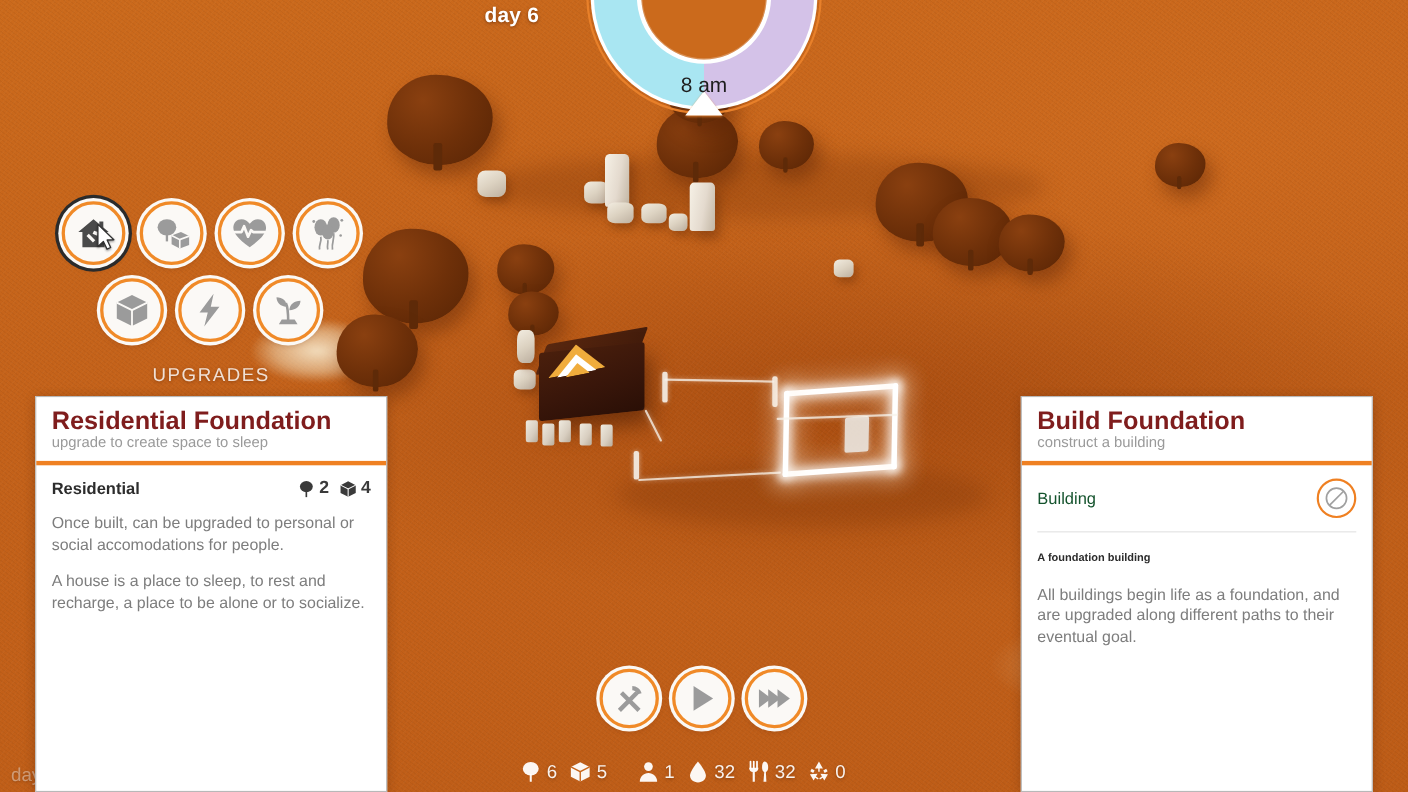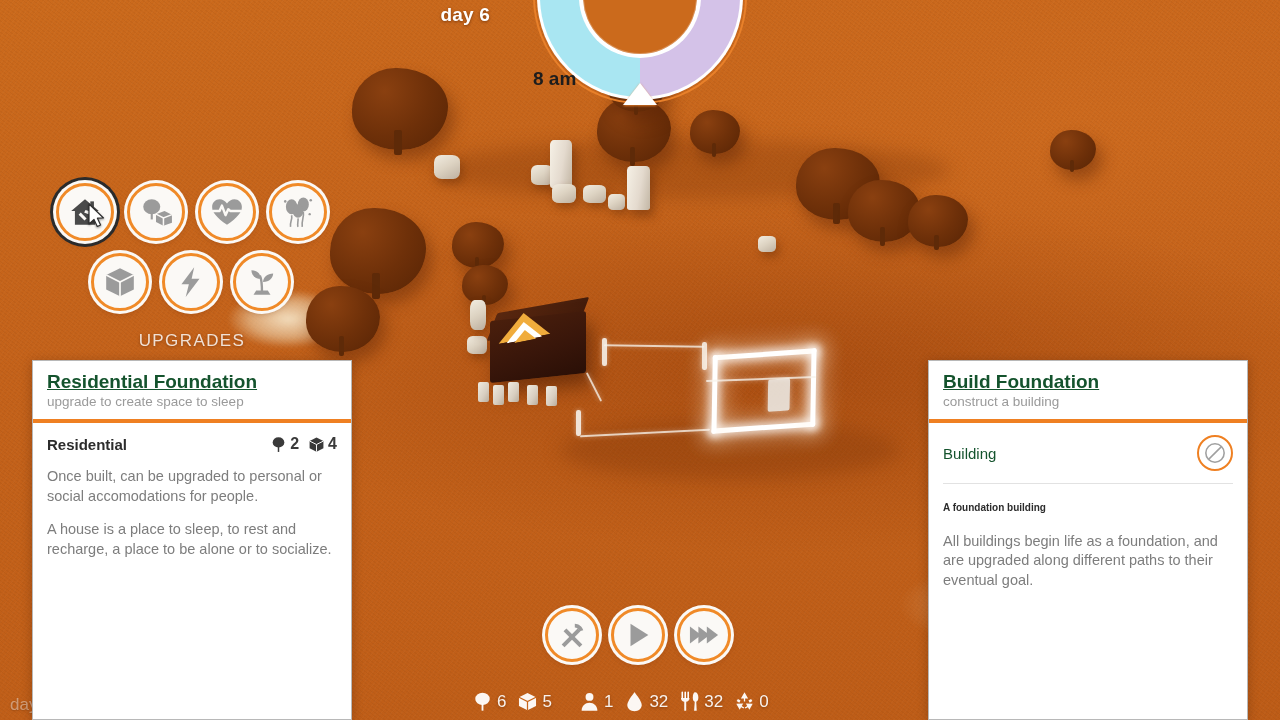--- a/index.html
+++ b/index.html
@@ -207,24 +207,24 @@
   }
   .clock-hole-in {
     position: absolute; inset: 50px;
     border-radius: 50%;
     background: #cb6a1c;
     box-shadow: inset 0 0 0 1px rgba(255,255,255,0.25);
   }
   .clock-time {
     position: absolute;
     left: 0; right: 0; bottom: 14px;
-    text-align: left;
+    text-align: center;
     color: #1d1d1d;
     font-size: 19px;
-    font-weight: 700;
+    font-weight: 400;
   }
   .clock-marker {
     position: absolute;
     left: 50%; bottom: -1px;
     width: 0; height: 0;
     margin-left: -17px;
     border-left: 17px solid transparent;
     border-right: 17px solid transparent;
     border-bottom: 22px solid #fff;
     filter: drop-shadow(0 1px 1px rgba(232,128,42,0.9));
@@ -282,21 +282,21 @@
   .panel {
     position: absolute;
     background: #fff;
     border: 1px solid #b8b8b8;
     box-shadow: 0 2px 10px rgba(60,22,4,0.3);
     box-sizing: border-box;
   }
   .panel-left  { left: 32px;  top: 360px; width: 320px; height: 360px; }
   .panel-right { left: 928px; top: 360px; width: 320px; height: 360px; }
   .panel-head { padding: 11px 14px 9px; border-bottom: 4px solid #ef8022; }
-  .panel-title { font-size: 19px; font-weight: 700; color: #14532d; line-height: 20px; text-decoration: underline; }
+  .panel-title { font-size: 23px; font-weight: 700; color: #7f1d1d; line-height: 20px; }
   .panel-sub { font-size: 13.5px; color: #9a9a9a; margin-top: 2px; line-height: 16px; }
   .panel-body { padding: 12px 14px 0; }
   .row-between { display: flex; align-items: center; justify-content: space-between; }
   .row-name { font-size: 15px; font-weight: 700; color: #2c2c2c; }
   .row-name.light { font-weight: 400; color: #14532d; }
   .costs { display: flex; align-items: center; gap: 9px; }
   .cost { display: flex; align-items: center; gap: 3px; }
   .cost svg { width: 17px; height: 17px; fill: #3a3a3a; }
   .cost span { font-size: 16px; color: #3a3a3a; font-weight: 600; }
   .desc { font-size: 14.5px; color: #7d7d7d; line-height: 19.5px; margin-top: 14px; }

